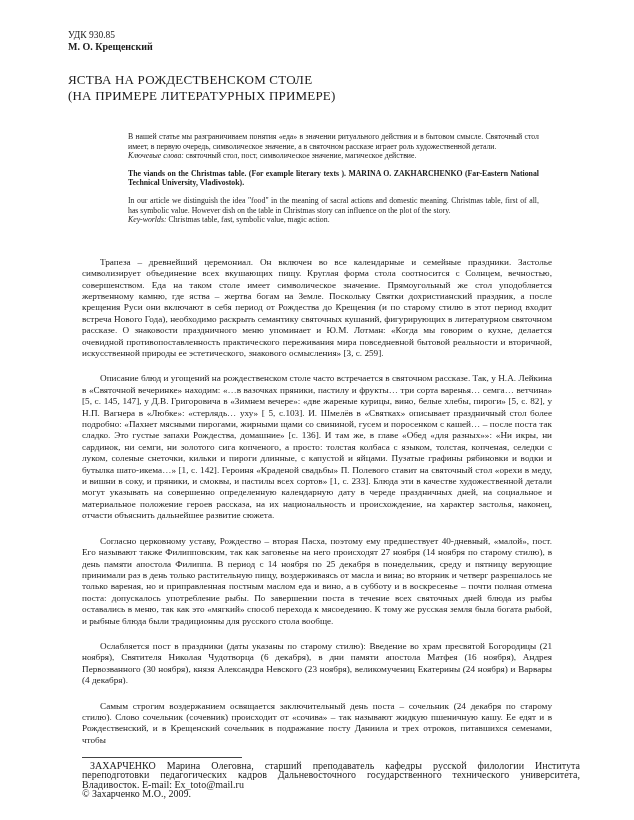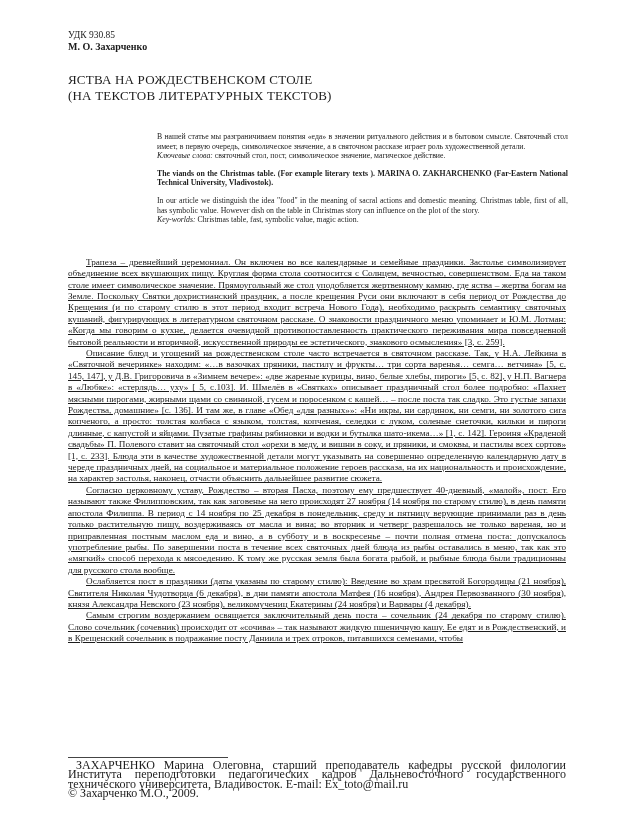--- a/index.html
+++ b/index.html
@@ -28,68 +28,67 @@
     margin-bottom: 20px;
   }
   .title {
     font-size: 13px;
     font-weight: normal;
     line-height: 16px;
     letter-spacing: 0.2px;
     margin: 0 0 28px 0;
   }
   .abstract {
-    margin-left: 89px;
+    margin-left: 60px;
     width: 411px;
     font-size: 7.8px;
     line-height: 9.6px;
     text-align: justify;
   }
   .abstract p { margin: 0; }
   .abstract p.gap-after { margin-bottom: 8px; }
   .abstract .bold { font-weight: bold; }
   .it { font-style: italic; }
   .body-text {
     margin-top: 32px;
     font-size: 9.2px;
     line-height: 11.4px;
     text-align: justify;
   }
   .body-text p {
-    margin: 0;
+    margin: 14px;
     text-indent: 18px;
-    text-decoration: underline;
   }
   .footnote {
     position: absolute;
-    left: 68px;
+    left: 82px;
     top: 757px;
     width: 498px;
-    font-size: 12px;
+    font-size: 10px;
     line-height: 9.4px;
     text-align: justify;
   }
   .footnote .rule {
     width: 160px;
     border-top: 1px solid #444;
     margin-bottom: 3px;
   }
   .footnote p { margin: 0; }
   .footnote p.aff { text-indent: 8px; }
 </style>
 </head>
 <body>
 
 <div class="page">
 
   <div class="udc">УДК 930.85</div>
 
-  <div class="author">М. О. Захарченко</div>
+  <div class="author">М. О. Крещенский</div>
 
-  <h1 class="title"><span>ЯСТВА НА РОЖДЕСТВЕНСКОМ СТОЛЕ</span><br><span>(НА ТЕКСТОВ ЛИТЕРАТУРНЫХ ТЕКСТОВ)</span></h1>
+  <h1 class="title"><span>ЯСТВА НА РОЖДЕСТВЕНСКОМ СТОЛЕ</span><br><span>(НА ПРИМЕРЕ ЛИТЕРАТУРНЫХ ПРИМЕРЕ)</span></h1>
 
   <div class="abstract">
     <p>В нашей статье мы разграничиваем понятия «еда» в значении ритуального действия и в бытовом смысле. Святочный стол имеет, в первую очередь, символическое значение, а в святочном рассказе играет роль художественной детали.</p>
     <p class="gap-after"><span class="it">Ключевые слова:</span><span> святочный стол, пост, символическое значение, магическое действие.</span></p>
     <p class="bold gap-after">The viands on the Christmas table. (For example literary texts ). MARINA O. ZAKHARCHENKO (Far-Eastern National Technical University, Vladivostok).</p>
     <p>In our article we distinguish the idea "food" in the meaning of sacral actions and domestic meaning. Christmas table, first of all, has symbolic value. However dish on the table in Christmas story can influence on the plot of the story.</p>
     <p><span class="it">Key-worlds:</span><span> Christmas table, fast, symbolic value, magic action.</span></p>
   </div>
 
   <div class="body-text">

